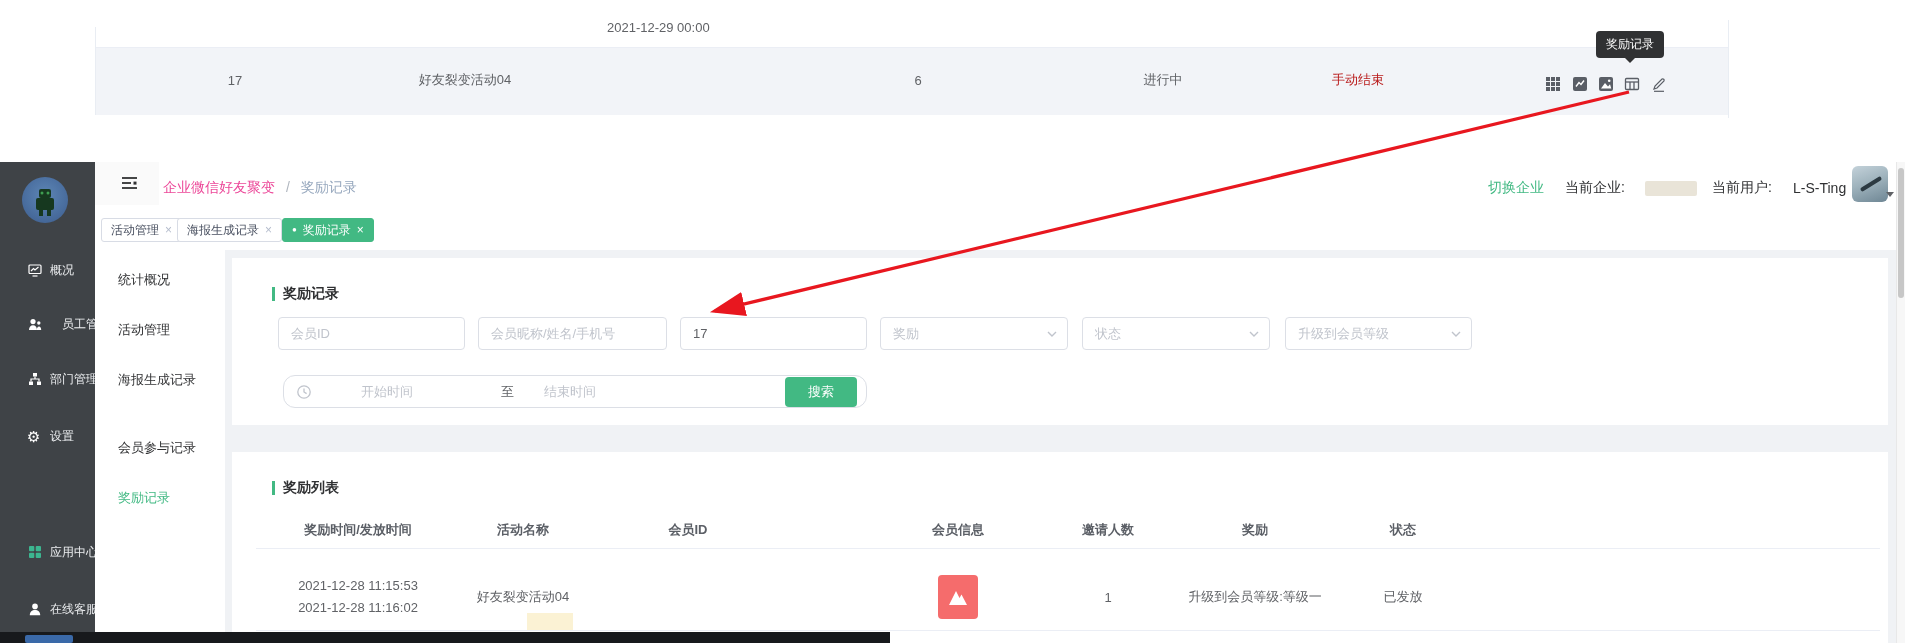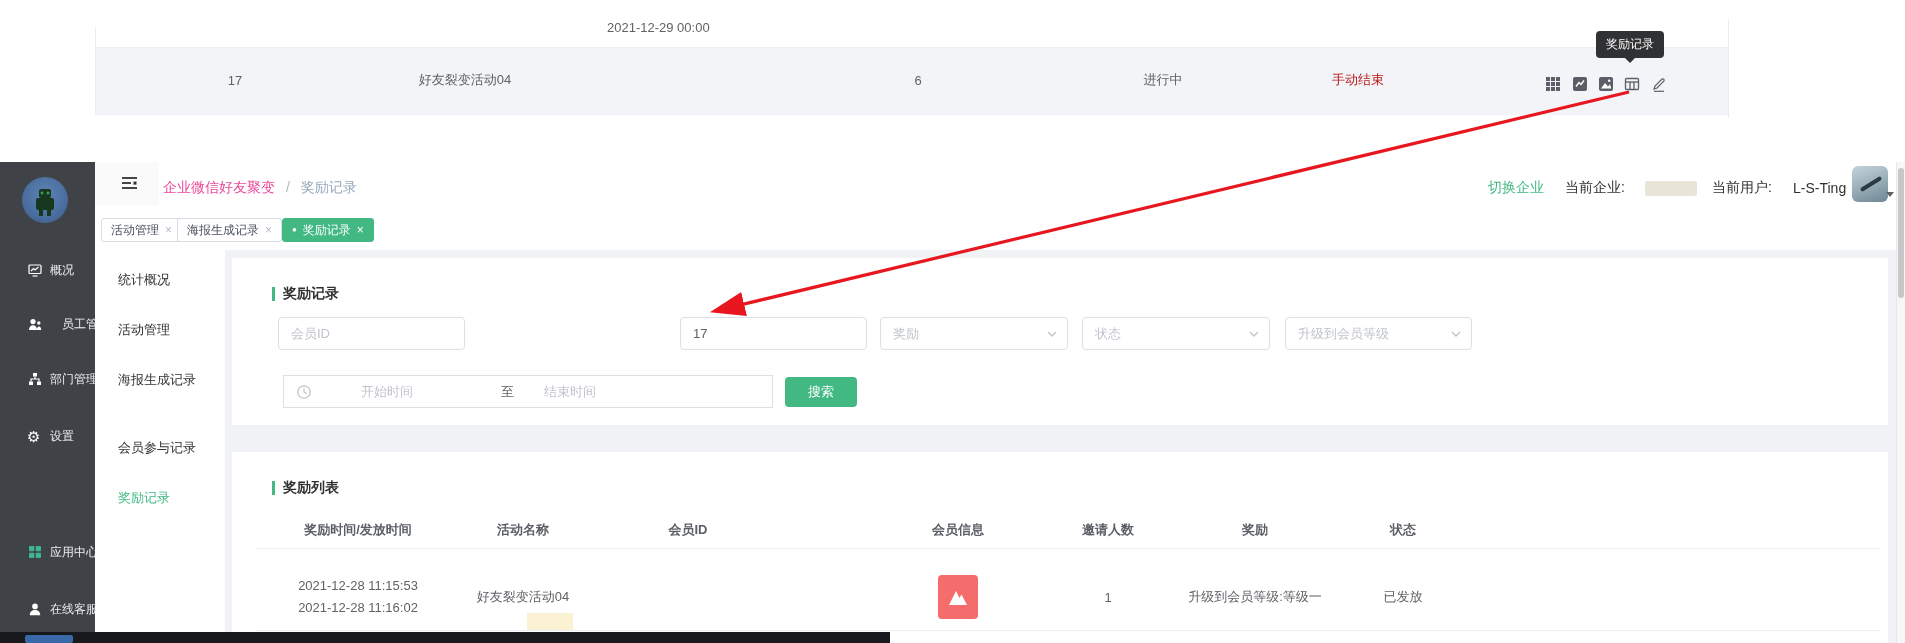--- a/index.html
+++ b/index.html
@@ -38,21 +38,21 @@
   .gbar{position:absolute;width:3px;height:14px;background:#42b983;}
   .sec-title{position:absolute;transform:translateY(-50%);font-size:14px;font-weight:bold;color:#303133;white-space:nowrap;}
   .inp{position:absolute;top:317px;height:33px;border:1px solid #dcdfe6;border-radius:4px;background:#fff;
        padding:0 12px;font-size:13px;color:#606266;box-sizing:border-box;outline:none;
        font-family:"Liberation Sans","DejaVu Sans",sans-serif;}
   .inp::placeholder{color:#c0c4cc;}
   .sel{position:absolute;top:317px;height:33px;border:1px solid #dcdfe6;border-radius:4px;background:#fff;
        box-sizing:border-box;cursor:pointer;}
   .sel .ph{position:absolute;left:12px;top:50%;transform:translateY(-50%);font-size:13px;color:#c0c4cc;white-space:nowrap;}
   .sel svg{position:absolute;right:10px;top:50%;transform:translateY(-50%);}
-  .daterange{position:absolute;left:283px;top:375px;width:490px;height:33px;border:1px solid #dcdfe6;border-radius:0;
+  .daterange{position:absolute;left:283px;top:375px;width:584px;height:33px;border:1px solid #dcdfe6;border-radius:12px;
              background:#fff;box-sizing:border-box;cursor:pointer;}
   .btn-search{position:absolute;left:785px;top:377px;width:72px;height:30px;background:#42b983;border:none;border-radius:4px;
               color:#fff;font-size:13px;cursor:pointer;font-family:"Liberation Sans","DejaVu Sans",sans-serif;}
   .stat{font-size:13px;font-weight:600;color:#5e6266;white-space:nowrap;}
   .th{position:absolute;top:530px;transform:translate(-50%,-50%);font-size:13px;font-weight:600;color:#5b5f66;white-space:nowrap;}
   .td{position:absolute;top:597px;transform:translate(-50%,-50%);font-size:13px;color:#606266;white-space:nowrap;text-align:center;}
   .hline{position:absolute;height:1px;background:#ebeef5;}
   .member-avatar{position:absolute;left:958px;top:597px;transform:translate(-50%,-50%);width:40px;height:44px;
                  background:#f56c6c;border-radius:4px;display:flex;align-items:center;justify-content:center;}
   .scroll-track{position:absolute;left:1896px;top:162px;width:9px;height:481px;background:#f7f7f7;border-left:1px solid #e8e8e8;box-sizing:border-box;}
@@ -238,20 +238,21 @@
   <div class="submenu-item" style="top:330px;">活动管理</div>
   <div class="submenu-item" style="top:380px;">海报生成记录</div>
   <div class="submenu-item" style="top:448px;">会员参与记录</div>
   <div class="submenu-item active" style="top:498px;">奖励记录</div>
 
   <div class="card" style="left:232px;top:258px;width:1656px;height:167px;"></div>
   <div class="gbar" style="left:272px;top:287px;"></div>
   <div class="sec-title" style="left:283px;top:294px;">奖励记录</div>
 
   <input class="inp" style="left: 278px; width: 187px;" placeholder="会员ID">
+  <input class="inp" style="left: 478px; width: 189px;" placeholder="会员昵称/姓名/手机号">
   <input class="inp" style="left: 680px; width: 187px;" value="17">
 
   <div class="sel" style="left:880px;width:188px;">
     <span class="ph">奖励</span>
     <svg width="10" height="6" viewBox="0 0 10 6">
         <path d="M1,1 L5,5 L9,1" fill="none" stroke="#c0c4cc" stroke-width="1.4"></path>
       </svg>
   </div>
   <div class="sel" style="left:1082px;width:188px;">
     <span class="ph">状态</span>

